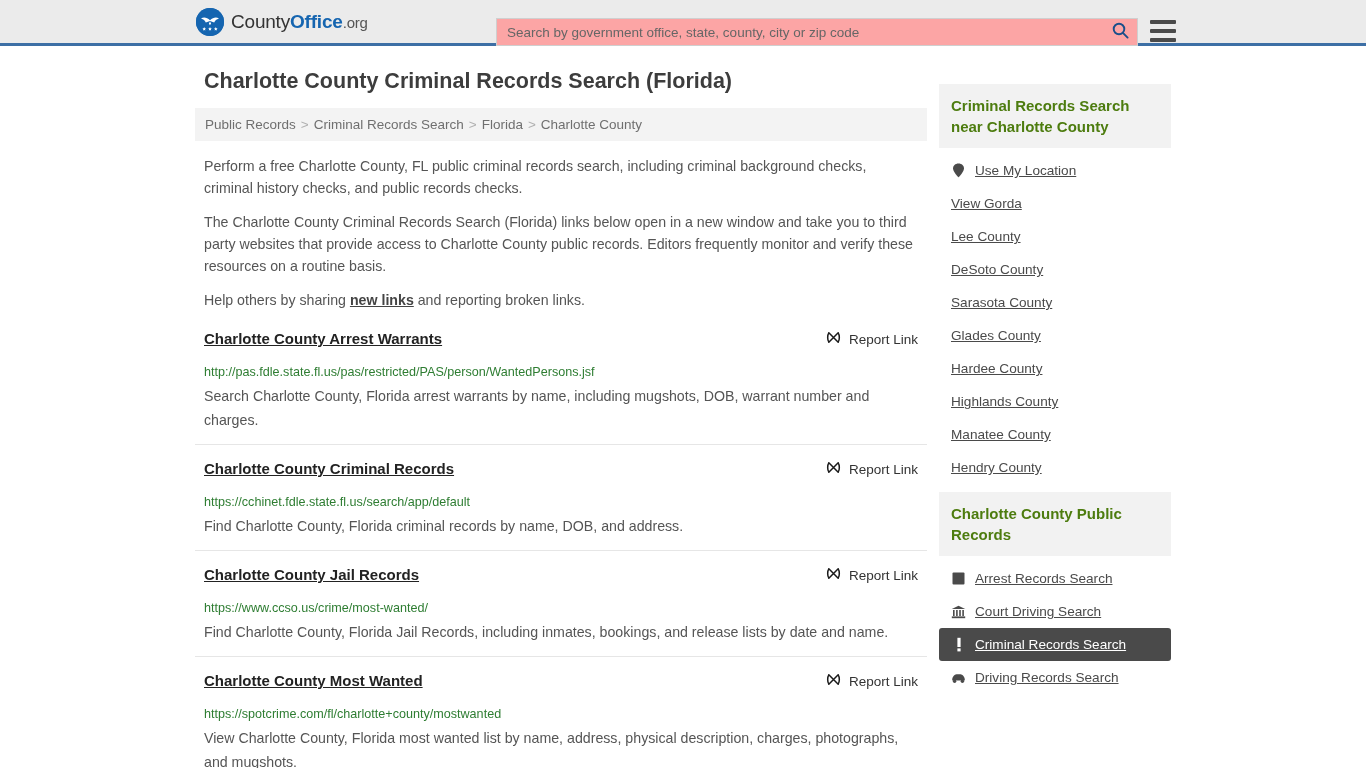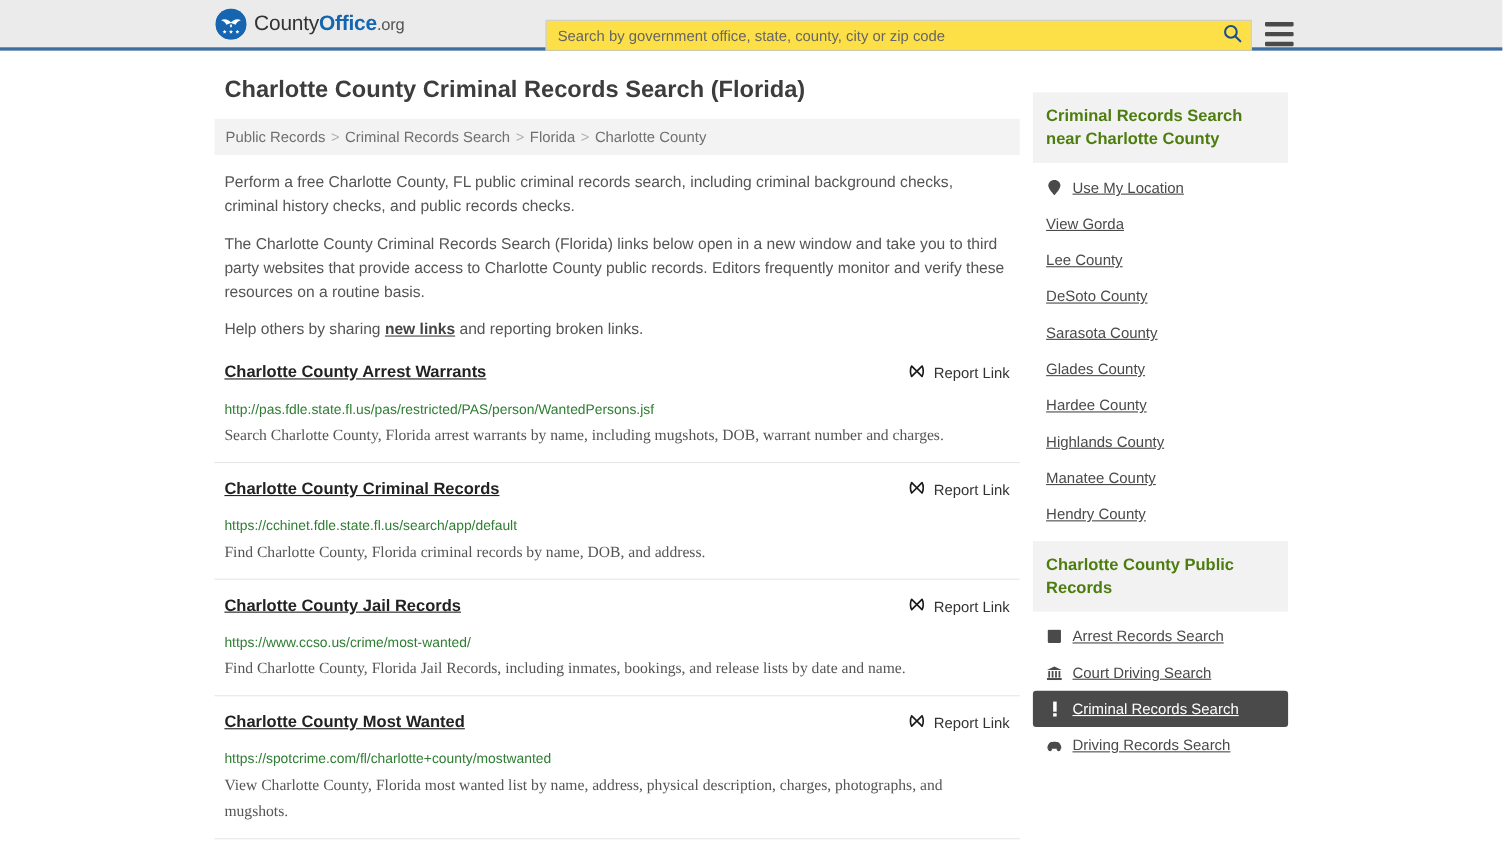--- a/index.html
+++ b/index.html
@@ -45,21 +45,21 @@
   .brand-text .b-bold { color: #1565b0; font-weight: bold; }
   .brand-text .b-plain { color: #333; }
   .brand-text .b-tld { color: #555; font-size: 15px; }
 
   .search-wrap {
     position: absolute;
     left: 496px;
     top: 18px;
     width: 642px;
     height: 28px;
-    background: #fde047;
+    background: #fca5a5;
     border: 1px solid #cfcfcf;
     display: flex;
     align-items: flex-start;
   }
   .search-input {
     flex: 1 1 auto;
     border: none;
     outline: none;
     height: 26px;
     padding: 0 10px;
@@ -179,21 +179,20 @@
     color: #2e7d32;
     line-height: 16px;
     text-decoration: none;
     word-break: break-all;
   }
   .result-desc {
     margin: 4px 0 0 0;
     font-size: 14.2px;
     line-height: 24px;
     color: #555;
-    font-family: Liberation Serif, serif;
   }
 
   
   .side-card { margin-bottom: 8px; }
   .side-head {
     background: #f2f2f2;
     padding: 11px 12px;
     font-size: 15px;
     font-weight: bold;
     color: #4d7c0f;

